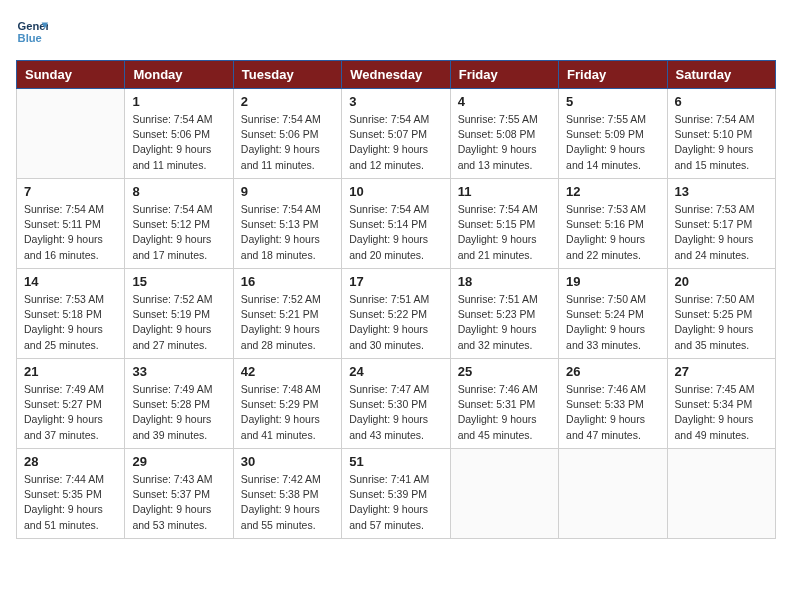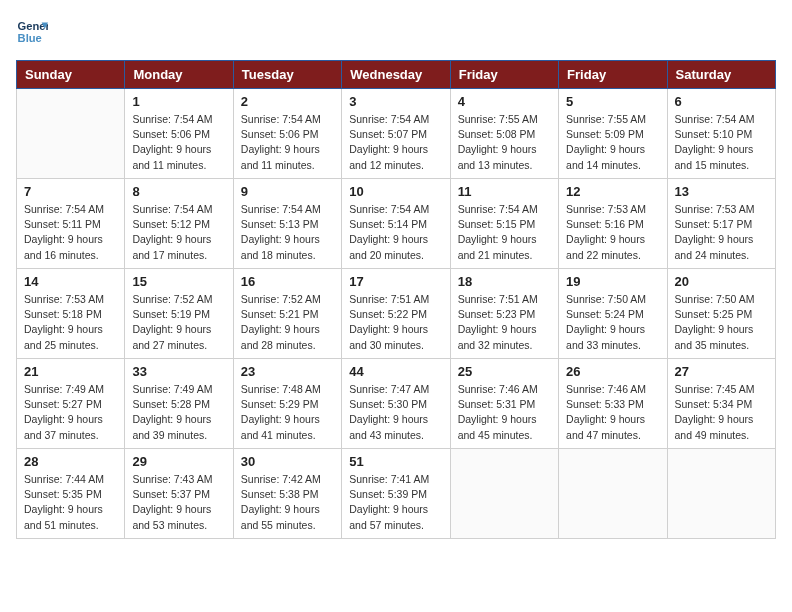--- a/index.html
+++ b/index.html
@@ -196,25 +196,25 @@
       <tr>
         <td>
           <span class="day-number">21</span>
           <div class="day-info">Sunrise: 7:49 AM<br>Sunset: 5:27 PM<br>Daylight: 9 hours<br>and 37 minutes.</div>
         </td>
         <td>
           <span class="day-number">33</span>
           <div class="day-info">Sunrise: 7:49 AM<br>Sunset: 5:28 PM<br>Daylight: 9 hours<br>and 39 minutes.</div>
         </td>
         <td>
-          <span class="day-number">23</span>
+          <span class="day-number">42</span>
           <div class="day-info">Sunrise: 7:48 AM<br>Sunset: 5:29 PM<br>Daylight: 9 hours<br>and 41 minutes.</div>
         </td>
         <td>
-          <span class="day-number">44</span>
+          <span class="day-number">24</span>
           <div class="day-info">Sunrise: 7:47 AM<br>Sunset: 5:30 PM<br>Daylight: 9 hours<br>and 43 minutes.</div>
         </td>
         <td>
           <span class="day-number">25</span>
           <div class="day-info">Sunrise: 7:46 AM<br>Sunset: 5:31 PM<br>Daylight: 9 hours<br>and 45 minutes.</div>
         </td>
         <td>
           <span class="day-number">26</span>
           <div class="day-info">Sunrise: 7:46 AM<br>Sunset: 5:33 PM<br>Daylight: 9 hours<br>and 47 minutes.</div>
         </td>

